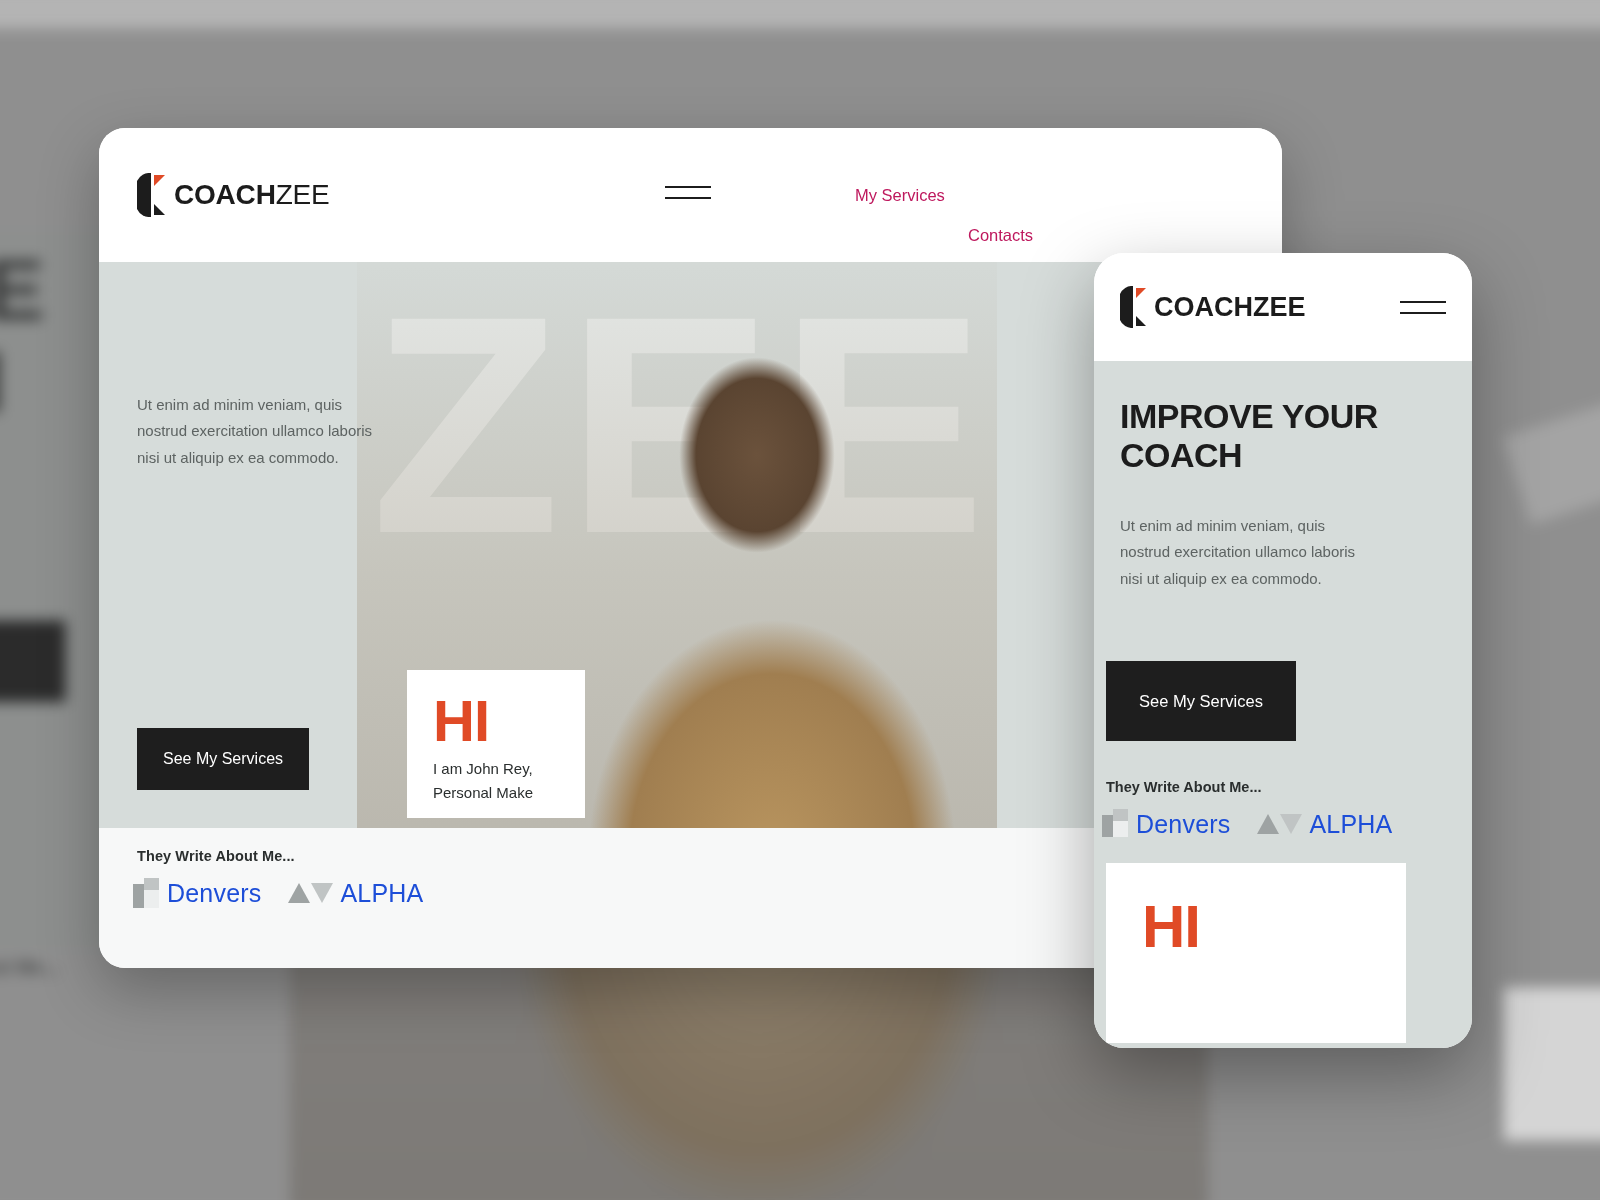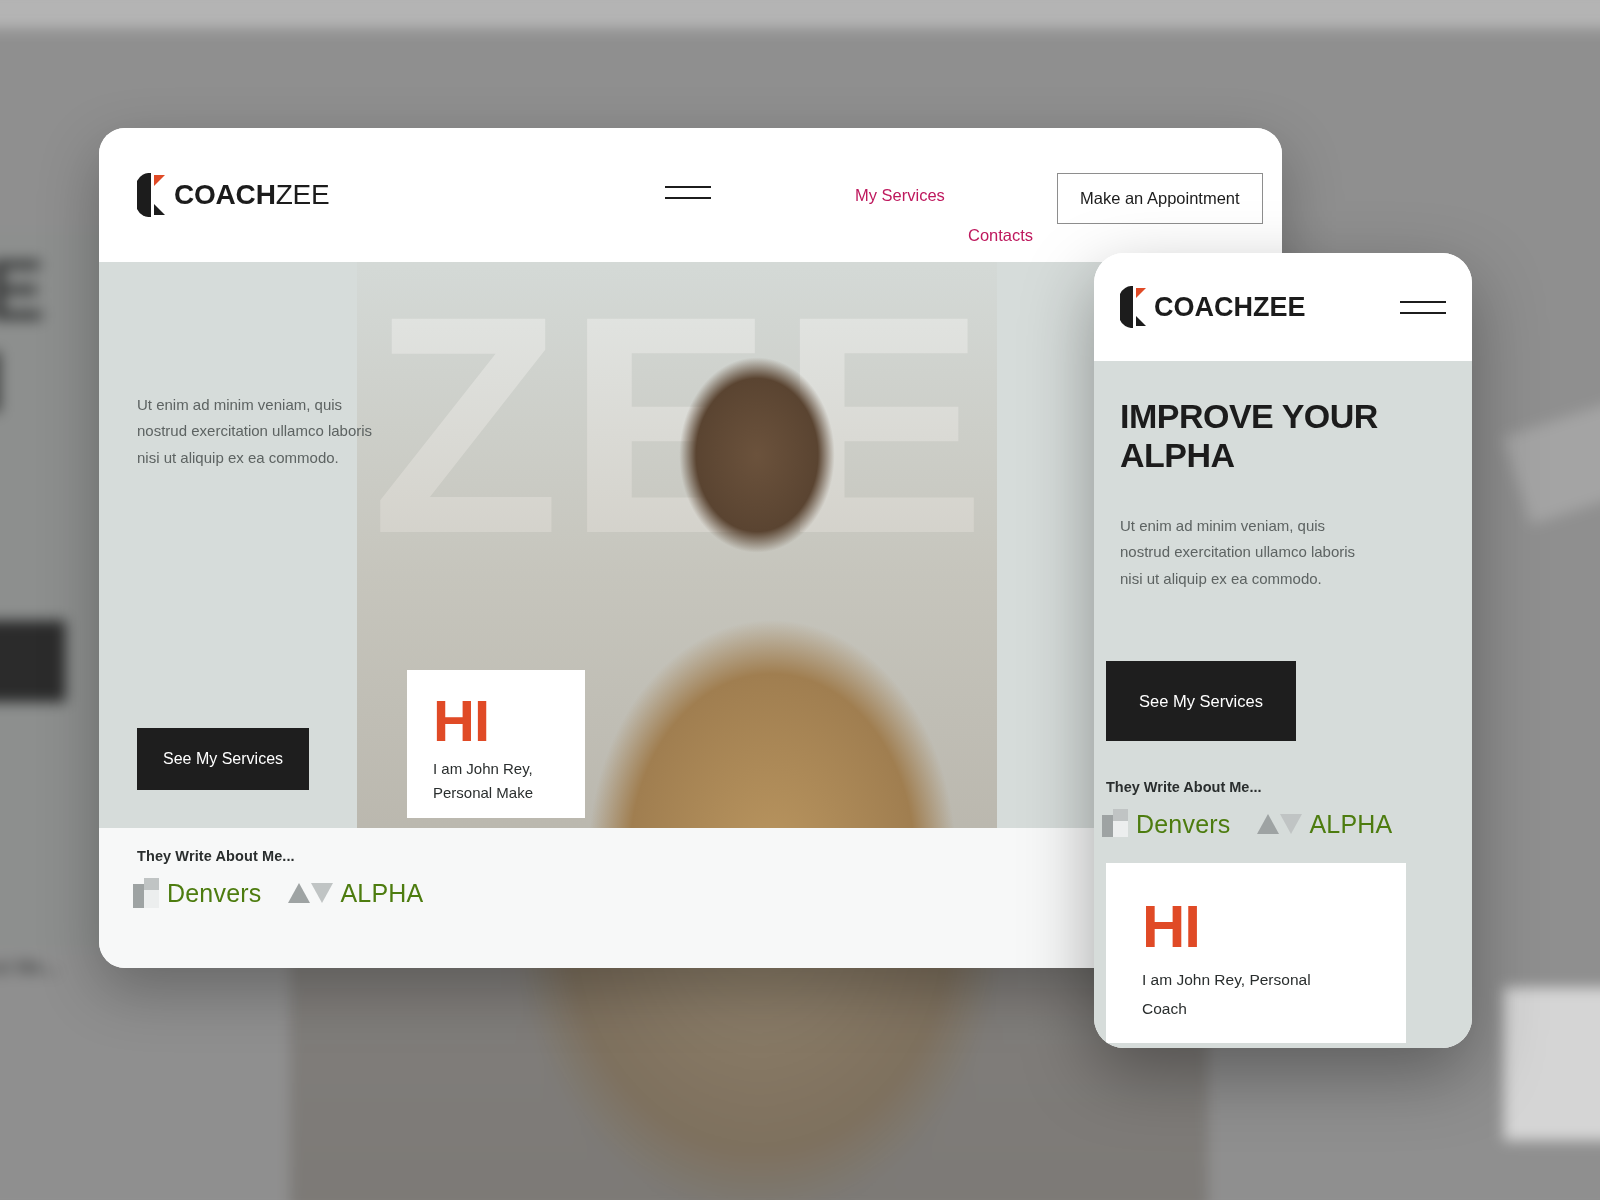--- a/index.html
+++ b/index.html
@@ -183,21 +183,21 @@
   }
   .write-label {
     position: absolute; left: 38px; top: 20px;
     font-size: 14.5px; font-weight: 600; color: #2a2e2e; letter-spacing: 0.1px;
   }
   .brands {
     position: absolute; left: 34px; top: 50px;
     display: flex; align-items: center; gap: 26px;
   }
   .brand { display: flex; align-items: center; gap: 8px; }
-  .brand-name { font-size: 25px; color: #4d7c0f; letter-spacing: 0.2px; }
+  .brand-name { font-size: 25px; color: #1d4ed8; letter-spacing: 0.2px; }
   .mark-denvers { position: relative; width: 26px; height: 30px; }
   .mark-alpha { display: flex; align-items: flex-end; gap: 1px; }
   .tri-up {
     width: 0; height: 0; border-left: 11px solid transparent;
     border-right: 11px solid transparent; border-bottom: 20px solid #9ea3a3;
   }
   .tri-dn {
     width: 0; height: 0; border-left: 11px solid transparent;
     border-right: 11px solid transparent; border-top: 20px solid #c0c4c4;
   }
@@ -317,21 +317,20 @@
       </div>
 
       <div class="hamburger" style="position:absolute;left:566px;top:58px;">
         <span></span>
         <span></span>
       </div>
 
       <a class="nav-link" style="position:absolute;left:756px;top:58px;">My Services</a>
       <a class="nav-link" style="position:absolute;left:869px;top:58px;margin-top:40px;">Contacts</a>
 
-      <button class="appt-btn" style="position:absolute;left:958px;top:45px;">Make an Appointment</button>
     </div>
 
     <div class="d-hero">
       <div class="watermark">ZEE</div>
       <div class="photo"></div>
 
       <div class="hero-copy">
         <div class="hero-para">Ut enim ad minim veniam, quis
 nostrud exercitation ullamco laboris
 nisi ut aliquip ex ea commodo.</div>
@@ -396,21 +395,21 @@
         <div class="m-logo-text"><span>COACH</span><span class="light">ZEE</span></div>
       </div>
       <div class="hamburger">
         <span></span>
         <span></span>
       </div>
     </div>
 
     <div class="m-hero">
       <div class="m-title">IMPROVE YOUR
-ALPHA</div>
+COACH</div>
       <div class="m-para">Ut enim ad minim veniam, quis
 nostrud exercitation ullamco laboris
 nisi ut aliquip ex ea commodo.</div>
       <button class="m-cta">See My Services</button>
       <div class="m-write">They Write About Me...</div>
 
       <div class="m-brands">
         <div class="brand">
           <div class="mark-denvers">
             <svg viewBox="0 0 26 30" width="26" height="30">
@@ -428,18 +427,16 @@
           </div>
           <div class="brand-name">ALPHA</div>
         </div>
       </div>
     </div>
 
     <div class="m-bottom-fill"></div>
 
     <div class="m-hi-card">
       <div class="m-hi-big">HI</div>
-      <div class="m-hi-sub">I am John Rey, Personal
-Coach</div>
     </div>
   </div>
 
 </div>
 
 </body></html>

